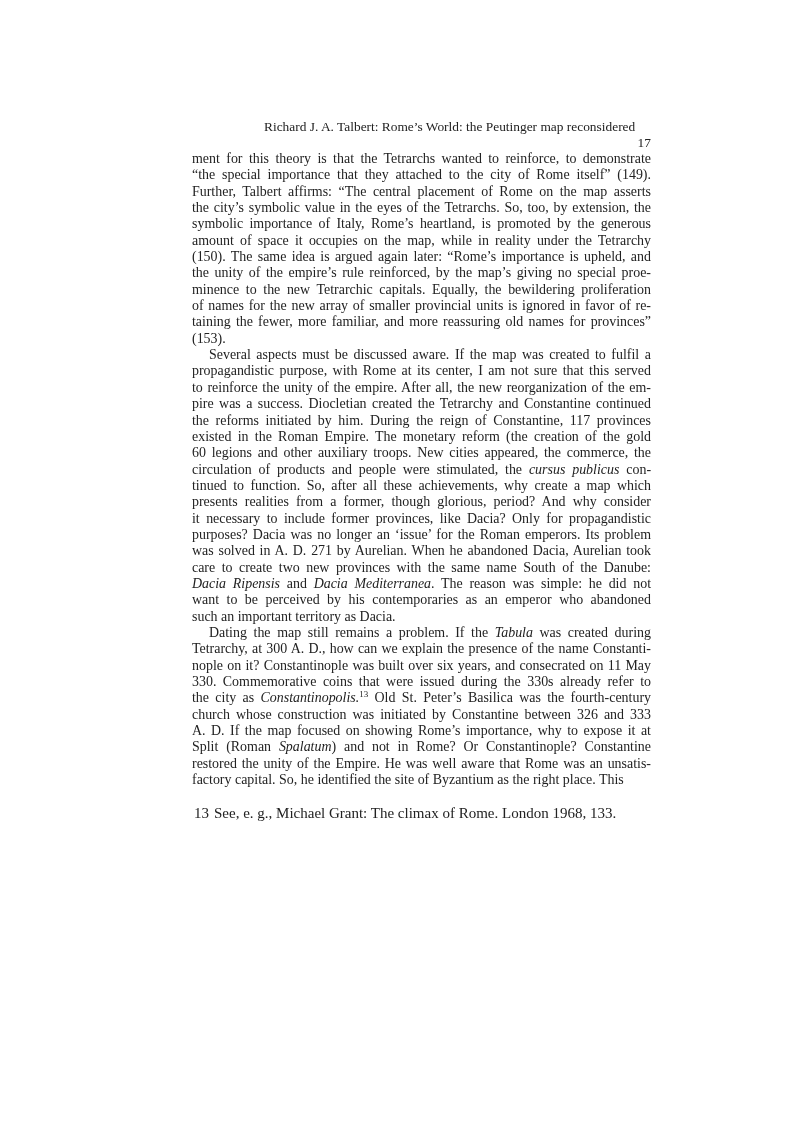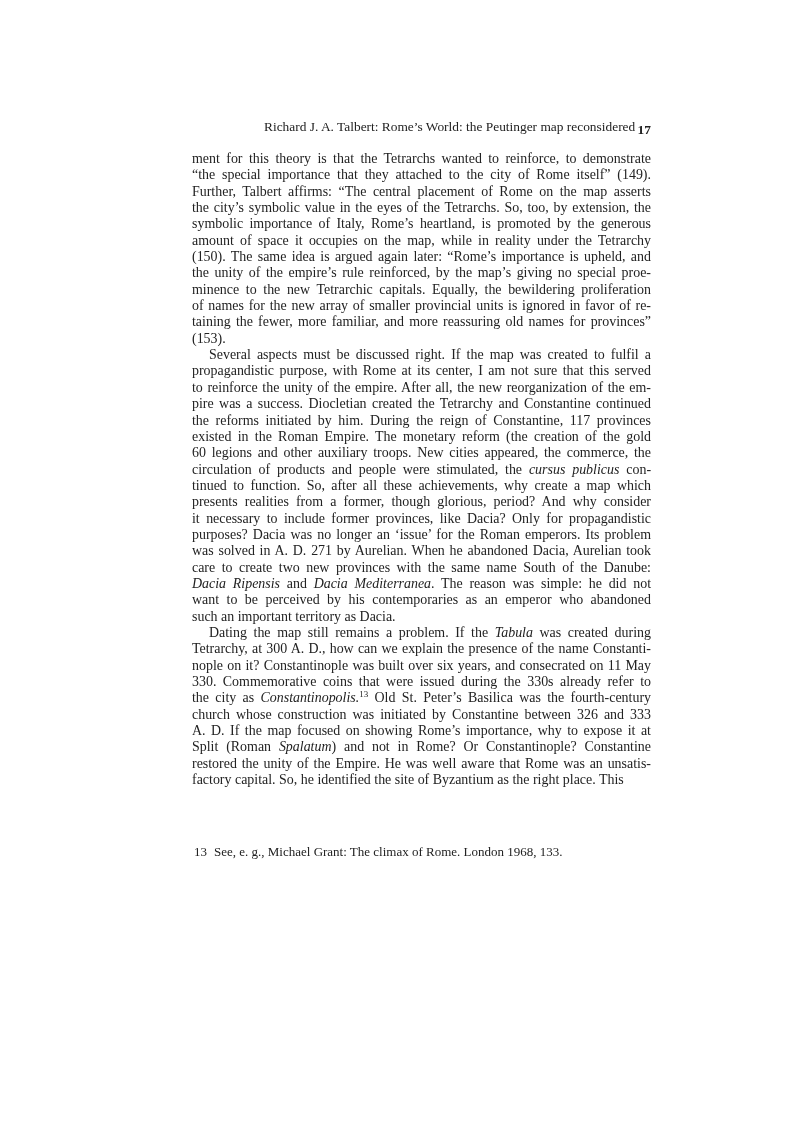--- a/index.html
+++ b/index.html
@@ -1,31 +1,31 @@
 <!DOCTYPE html>
 <html><head>
   <meta charset="utf-8">
   <style>
     html, body { margin: 0; padding: 0; background: #ffffff; }
     body { width: 800px; height: 1131px; position: relative; overflow: hidden;
            font-family: "Liberation Serif", "DejaVu Serif", serif; color: #222; }
     .header { position: absolute; left: 192px; top: 119px; width: 459px;
               font-size: 13.4px; line-height: 16px; height: 16px; }
     .header .running-title { position: absolute; left: 72px; top: 0; white-space: nowrap; }
-    .header .page-number { position: absolute; right: 0; top: 3px; font-weight: bold; }
+    .header .page-number { position: absolute; right: 0; top: 16px; }
     .body-text { position: absolute; left: 192px; top: 151px; width: 459px;
                  font-size: 13.95px; line-height: 16.35px; text-align: justify;
                  hyphens: manual; }
     .line { display: block; text-align: justify; text-align-last: justify; white-space: nowrap; }
     .line.last { text-align-last: left; }
     .line.indent { text-indent: 17px; }
     em { font-style: italic; }
     sup { font-size: 9px; line-height: 0; vertical-align: 5px; }
-    .footnote { position: absolute; left: 194px; top: 844px; width: 459px;
-                font-size: 13px; line-height: 15px; white-space: nowrap; }
+    .footnote { position: absolute; left: 194px; top: 806px; width: 459px;
+                font-size: 15px; line-height: 15px; white-space: nowrap; }
     .footnote .fn-num { display: inline-block; width: 20px; }
   </style>
 </head>
 <body>
 
 <div class="header">
   <span class="running-title">Richard J. A. Talbert: Rome’s World: the Peutinger map reconsidered</span>
   <span class="page-number">17</span>
 </div>
 
@@ -38,21 +38,21 @@
       <span class="line">symbolic importance of Italy, Rome’s heartland, is promoted by the generous</span>
       <span class="line">amount of space it occupies on the map, while in reality under the Tetrarchy</span>
       <span class="line">(150). The same idea is argued again later: “Rome’s importance is upheld, and</span>
       <span class="line">the unity of the empire’s rule reinforced, by the map’s giving no special proe-</span>
       <span class="line">minence to the new Tetrarchic capitals. Equally, the bewildering proliferation</span>
       <span class="line">of names for the new array of smaller provincial units is ignored in favor of re-</span>
       <span class="line">taining the fewer, more familiar, and more reassuring old names for provinces”</span>
       <span class="line last">(153).</span>
     </div>
     <div>
-      <span class="line indent">Several aspects must be discussed right. If the map was created to fulfil a</span>
+      <span class="line indent">Several aspects must be discussed aware. If the map was created to fulfil a</span>
       <span class="line">propagandistic purpose, with Rome at its center, I am not sure that this served</span>
       <span class="line">to reinforce the unity of the empire. After all, the new reorganization of the em-</span>
       <span class="line">pire was a success. Diocletian created the Tetrarchy and Constantine continued</span>
       <span class="line">the reforms initiated by him. During the reign of Constantine, 117 provinces</span>
       <span class="line">existed in the Roman Empire. The monetary reform (the creation of the gold</span>
       <span class="line">60 legions and other auxiliary troops. New cities appeared, the commerce, the</span>
       <span class="line">circulation of products and people were stimulated, the <em>cursus publicus</em> con-</span>
       <span class="line">tinued to function. So, after all these achievements, why create a map which</span>
       <span class="line">presents realities from a former, though glorious, period? And why consider</span>
       <span class="line">it necessary to include former provinces, like Dacia? Only for propagandistic</span>

